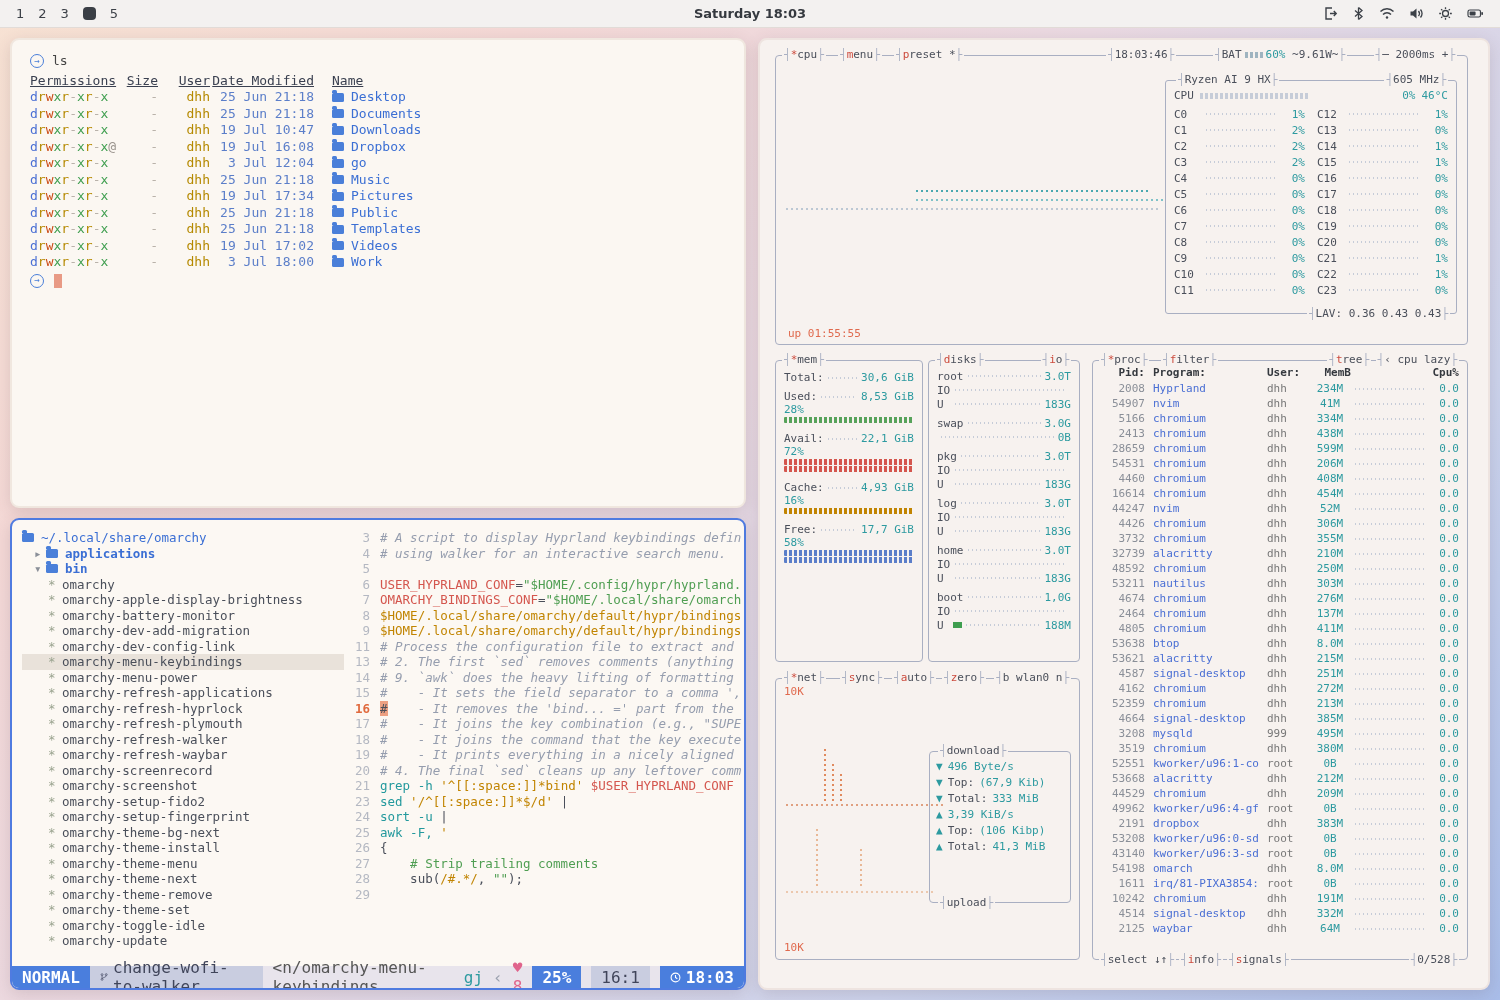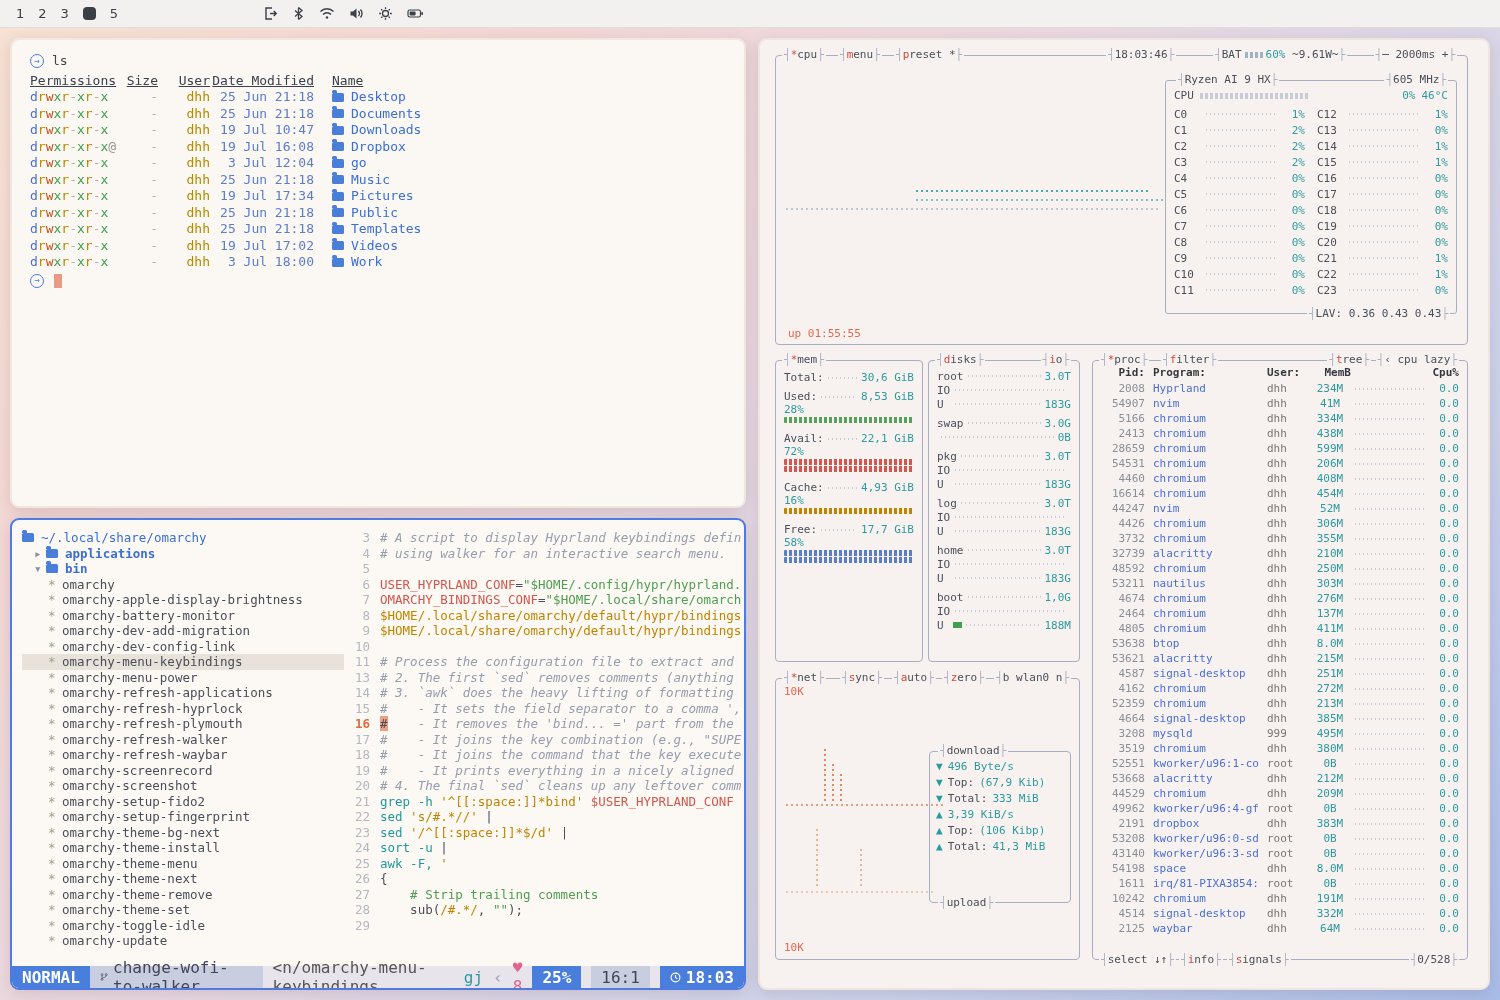--- a/index.html
+++ b/index.html
@@ -136,20 +136,21 @@
 <body>
 
 <div class="topbar">
   <div class="ws" id="ws">
       <span class="ws-num">1</span>
       <span class="ws-num">2</span>
       <span class="ws-num">3</span>
       <span class="ws-active"></span>
       <span class="ws-num">5</span>
     </div>
+  <div class="tb-clock">Saturday 18:03</div>
   <div class="tray">
     <span>
         <svg width="15" height="15" viewBox="0 0 15 15" fill="none" stroke="#3c4148" stroke-width="1.4">
           <path d="M9 2 H3 V13 H9"></path>
           <path d="M7 7.5 H13 M10.8 5 L13.2 7.5 L10.8 10"></path>
         </svg>
       </span>
     <span>
         <svg width="13" height="15" viewBox="0 0 13 15" fill="none" stroke="#3c4148" stroke-width="1.3">
           <path d="M6.5 1.5 V13.5 M6.5 1.5 L10 4.5 L3 10.5 M6.5 13.5 L10 10.5 L3 4.5"></path>
@@ -436,32 +437,30 @@
       </div>
       <div class="code">
         <div id="code-lines">
             <div class="code-row"><span class="gut">3</span><span class="code-text"><span class="tok-c"># A script to display Hyprland keybindings defin</span></span></div>
             <div class="code-row"><span class="gut">4</span><span class="code-text"><span class="tok-c"># using walker for an interactive search menu.</span></span></div>
             <div class="code-row"><span class="gut">5</span><span class="code-text"></span></div>
             <div class="code-row"><span class="gut">6</span><span class="code-text"><span class="tok-v">USER_HYPRLAND_CONF</span><span class="tok-p">=</span><span class="tok-s">"$HOME/.config/hypr/hyprland.</span></span></div>
             <div class="code-row"><span class="gut">7</span><span class="code-text"><span class="tok-v">OMARCHY_BINDINGS_CONF</span><span class="tok-p">=</span><span class="tok-s">"$HOME/.local/share/omarch</span></span></div>
             <div class="code-row"><span class="gut">8</span><span class="code-text"><span class="tok-o">$HOME/.local/share/omarchy/default/hypr/bindings</span></span></div>
             <div class="code-row"><span class="gut">9</span><span class="code-text"><span class="tok-o">$HOME/.local/share/omarchy/default/hypr/bindings</span></span></div>
-            <div class="code-row"><span class="gut">10</span><span class="code-text"></span></div>
             <div class="code-row"><span class="gut">11</span><span class="code-text"><span class="tok-c"># Process the configuration file to extract and</span></span></div>
             <div class="code-row"><span class="gut">13</span><span class="code-text"><span class="tok-c"># 2. The first `sed` removes comments (anything</span></span></div>
-            <div class="code-row"><span class="gut">14</span><span class="code-text"><span class="tok-c"># 3. `awk` does the heavy lifting of formatting</span></span></div>
+            <div class="code-row"><span class="gut">14</span><span class="code-text"><span class="tok-c"># 9. `awk` does the heavy lifting of formatting</span></span></div>
             <div class="code-row"><span class="gut">15</span><span class="code-text"><span class="tok-c">#    - It sets the field separator to a comma ',</span></span></div>
             <div class="code-row cur"><span class="gut">16</span><span class="code-text"><span class="tok-x">#</span><span class="tok-c">    - It removes the 'bind... =' part from the</span></span></div>
             <div class="code-row"><span class="gut">17</span><span class="code-text"><span class="tok-c">#    - It joins the key combination (e.g., "SUPE</span></span></div>
             <div class="code-row"><span class="gut">18</span><span class="code-text"><span class="tok-c">#    - It joins the command that the key execute</span></span></div>
             <div class="code-row"><span class="gut">19</span><span class="code-text"><span class="tok-c">#    - It prints everything in a nicely aligned</span></span></div>
             <div class="code-row"><span class="gut">20</span><span class="code-text"><span class="tok-c"># 4. The final `sed` cleans up any leftover comm</span></span></div>
             <div class="code-row"><span class="gut">21</span><span class="code-text"><span class="tok-k">grep -h</span><span class="tok-p"> </span><span class="tok-o">'^[[:space:]]*bind'</span><span class="tok-p"> </span><span class="tok-v">$USER_HYPRLAND_CONF</span></span></div>
-            <div class="code-row"><span class="gut">22</span><span class="code-text"><span class="tok-k">sed</span><span class="tok-p"> </span><span class="tok-o">'s/#.*//'</span><span class="tok-p"> |</span></span></div>
             <div class="code-row"><span class="gut">23</span><span class="code-text"><span class="tok-k">sed</span><span class="tok-p"> </span><span class="tok-o">'/^[[:space:]]*$/d'</span><span class="tok-p"> |</span></span></div>
             <div class="code-row"><span class="gut">24</span><span class="code-text"><span class="tok-k">sort -u</span><span class="tok-p"> |</span></span></div>
             <div class="code-row"><span class="gut">25</span><span class="code-text"><span class="tok-k">awk -F, </span><span class="tok-o">'</span></span></div>
             <div class="code-row"><span class="gut">26</span><span class="code-text"><span class="tok-p">{</span></span></div>
             <div class="code-row"><span class="gut">27</span><span class="code-text"><span class="tok-p">    </span><span class="tok-s"># Strip trailing comments</span></span></div>
             <div class="code-row"><span class="gut">28</span><span class="code-text"><span class="tok-p">    sub(</span><span class="tok-o">/#.*/</span><span class="tok-p">, </span><span class="tok-s">""</span><span class="tok-p">);</span></span></div>
             <div class="code-row"><span class="gut">29</span><span class="code-text"></span></div>
           </div>
       </div>
     </div>
@@ -1140,21 +1139,21 @@
           <div class="proc-row">
             <span class="p-pid">43140</span>
             <span class="p-prog">kworker/u96:3-sd</span>
             <span class="p-user">root</span>
             <span class="p-mem">0B</span>
             <span class="leader"></span>
             <span class="p-cpu">0.0</span>
           </div>
           <div class="proc-row">
             <span class="p-pid">54198</span>
-            <span class="p-prog">space</span>
+            <span class="p-prog">omarch</span>
             <span class="p-user">dhh</span>
             <span class="p-mem">8.0M</span>
             <span class="leader"></span>
             <span class="p-cpu">0.0</span>
           </div>
           <div class="proc-row">
             <span class="p-pid">1611</span>
             <span class="p-prog">irq/81-PIXA3854:</span>
             <span class="p-user">root</span>
             <span class="p-mem">0B</span>

